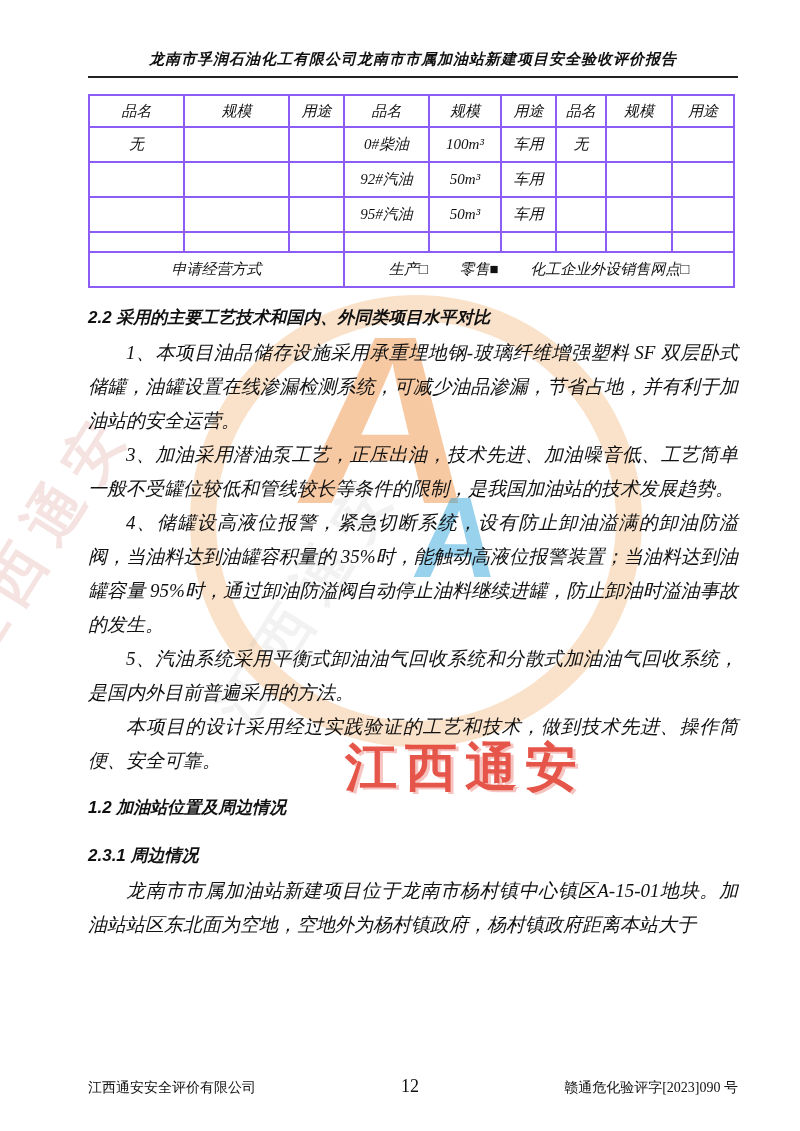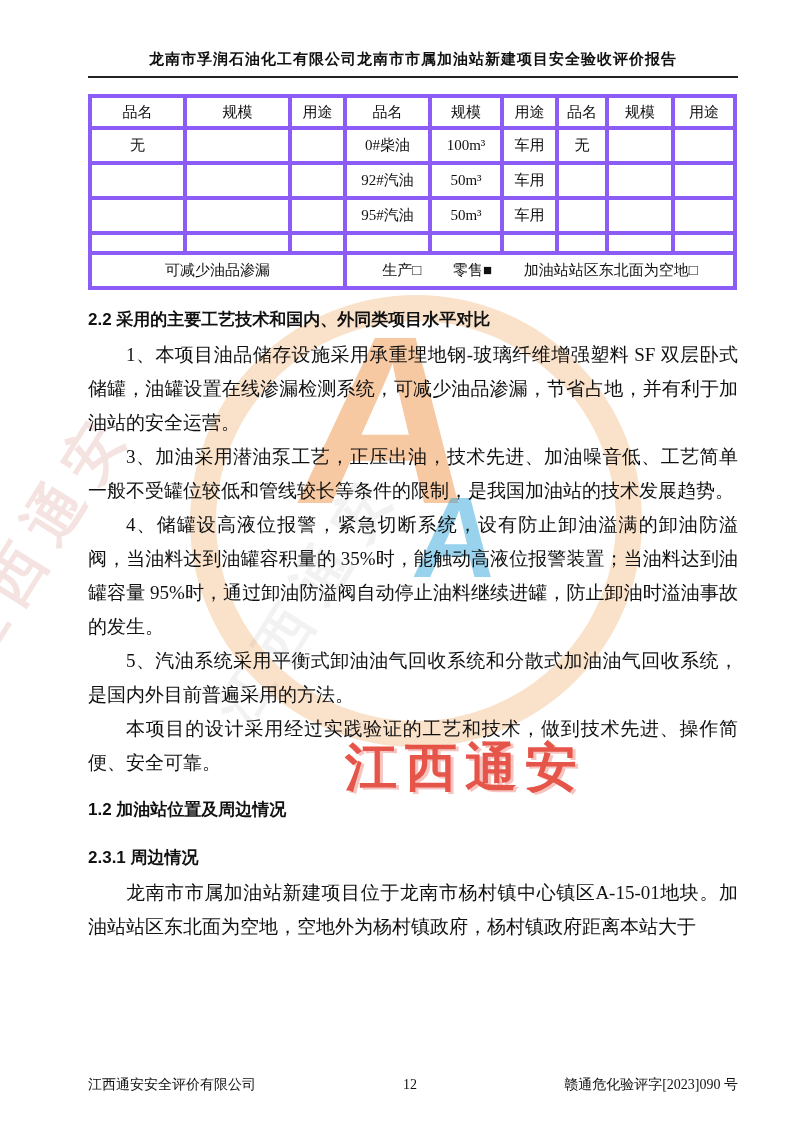--- a/index.html
+++ b/index.html
@@ -43,37 +43,37 @@
     color:#c46a5c;opacity:.18;white-space:nowrap;
     transform:rotate(-58deg);transform-origin:left top;
   }
   .wm-diag2{
     position:absolute;left:200px;top:700px;
     font-size:56px;font-weight:bold;letter-spacing:16px;
     color:#8a8a8a;opacity:.10;white-space:nowrap;
     transform:rotate(-58deg);transform-origin:left top;
   }
   
-  .content{position:relative;z-index:1;width:650px;margin:0 auto 10px 88px;}
+  .content{position:relative;z-index:1;width:650px;margin:0 auto 10px 88px;font-style:italic;}
   .doc-header{
     padding-top:50px;padding-bottom:7px;
     border-bottom:2px solid #222;
     text-align:center;
   }
   .doc-title{
     font-size:15px;font-weight:bold;letter-spacing:1px;
   }
   
   table.spec{
     border-collapse:collapse;table-layout:fixed;
     width:645px;margin-top:16px;
     font-size:15px;
   }
   table.spec td,table.spec th{
-    border:4px solid #8b5cf6;
+    border:2px solid #8b5cf6;
     text-align:center;vertical-align:middle;
     font-weight:normal;padding:0 2px;
     overflow:hidden;white-space:nowrap;
   }
   tr.h-row{height:32px;}
   tr.d-row{height:35px;}
   tr.e-row{height:20px;}
   tr.f-row{height:35px;}
   .mode-cell span{margin:0 14px;}
   
@@ -85,21 +85,21 @@
   .para{
     margin:0;font-size:19px;line-height:34px;
     text-indent:2em;text-align:justify;
   }
   
   .footer{
     position:absolute;left:88px;right:62px;top:1038px;
     display:flex;justify-content:space-between;align-items:baseline;
     font-size:14px;z-index:1;margin-top:38px;
   }
-  .footer .page-num{font-size:14px;}
+  .footer .page-num{font-size:18px;}
 </style>
 </head>
 <body>
 
 <div class="page">
 
   <div class="wm">
     <div class="wm-ring"></div>
     <div class="wm-bigA">A</div>
     <div class="wm-smallA">A</div>
@@ -176,25 +176,25 @@
         <td></td>
         <td></td>
         <td></td>
         <td></td>
         <td></td>
         <td></td>
         <td></td>
         <td></td>
       </tr>
       <tr class="f-row">
-        <td colspan="3">可减少油品渗漏</td>
+        <td colspan="3">申请经营方式</td>
         <td colspan="6" class="mode-cell">
           <span>生产□</span>
           <span>零售■</span>
-          <span>加油站站区东北面为空地□</span>
+          <span>化工企业外设销售网点□</span>
         </td>
       </tr>
     </tbody>
       </table>
 
     <div class="sec-heading">2.2 采用的主要工艺技术和国内、外同类项目水平对比</div>
 
     <p class="para">1、本项目油品储存设施采用承重埋地钢-玻璃纤维增强塑料 SF 双层卧式储罐，油罐设置在线渗漏检测系统，可减少油品渗漏，节省占地，并有利于加油站的安全运营。</p>
     <p class="para">3、加油采用潜油泵工艺，正压出油，技术先进、加油噪音低、工艺简单一般不受罐位较低和管线较长等条件的限制，是我国加油站的技术发展趋势。</p>
     <p class="para">4、储罐设高液位报警，紧急切断系统，设有防止卸油溢满的卸油防溢阀，当油料达到油罐容积量的 35%时，能触动高液位报警装置；当油料达到油罐容量 95%时，通过卸油防溢阀自动停止油料继续进罐，防止卸油时溢油事故的发生。</p>

